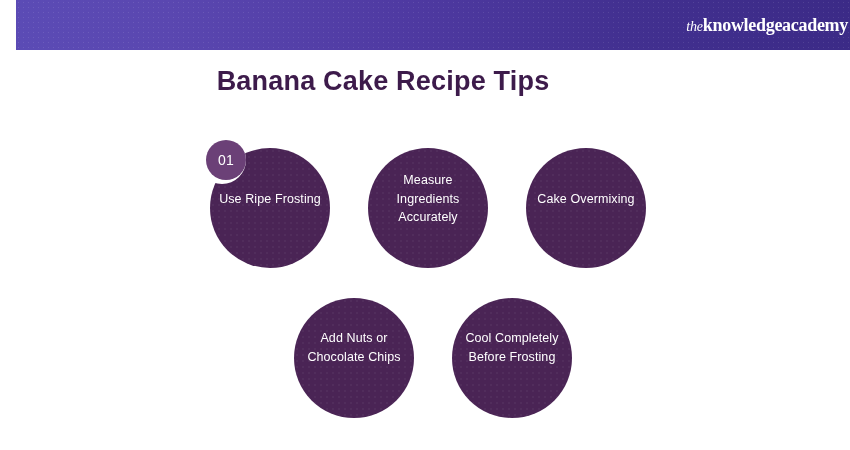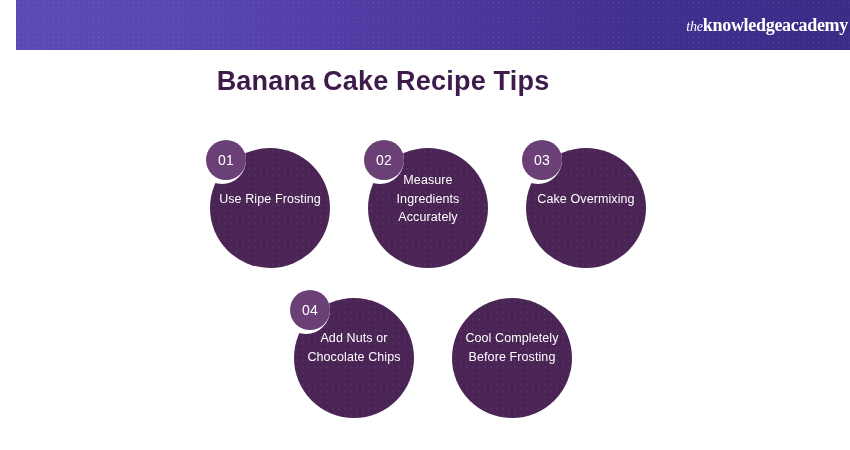--- a/index.html
+++ b/index.html
@@ -178,41 +178,32 @@
     </div>
     <div class="tip-badge-ring">
       <div class="tip-badge">01</div>
     </div>
   </div>
 
   <div class="tip-node node-2">
     <div class="tip-circle">
       <div class="tip-label">Measure Ingredients Accurately</div>
     </div>
-    <div class="tip-badge-ring">
-      <div class="tip-badge">02</div>
-    </div>
   </div>
 
   <div class="tip-node node-3">
     <div class="tip-circle">
       <div class="tip-label">Cake Overmixing</div>
     </div>
-    <div class="tip-badge-ring">
-      <div class="tip-badge">03</div>
-    </div>
   </div>
 
   <div class="tip-node node-4">
     <div class="tip-circle">
       <div class="tip-label">Add Nuts or Chocolate Chips</div>
     </div>
-    <div class="tip-badge-ring">
-      <div class="tip-badge">04</div>
-    </div>
   </div>
 
   <div class="tip-node node-5">
     <div class="tip-circle">
       <div class="tip-label">Cool Completely Before Frosting</div>
     </div>
   </div>
 
 </div>
 

